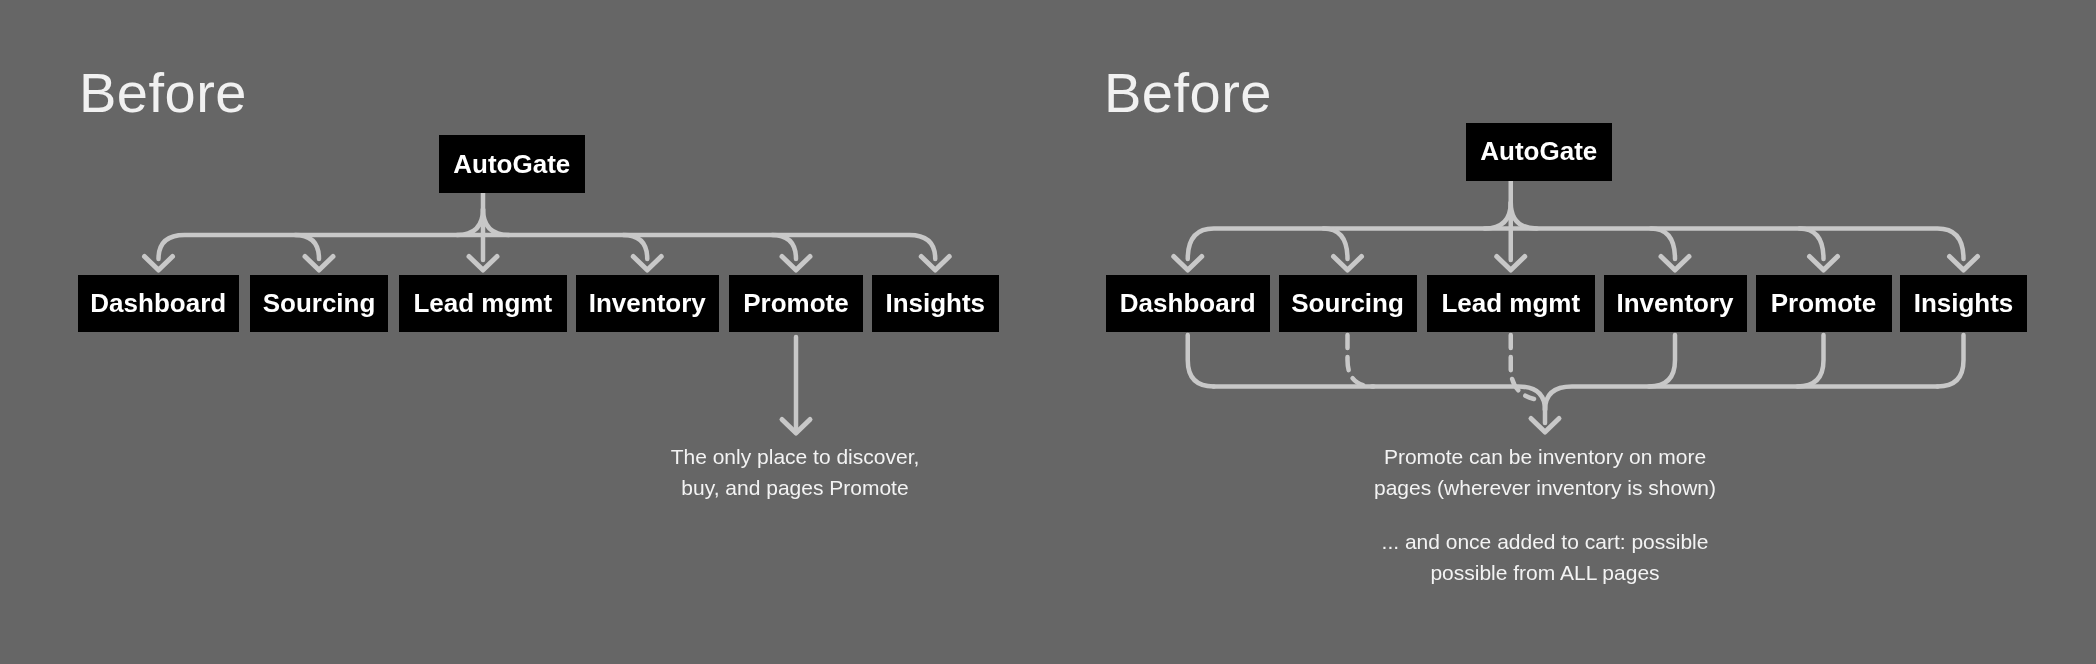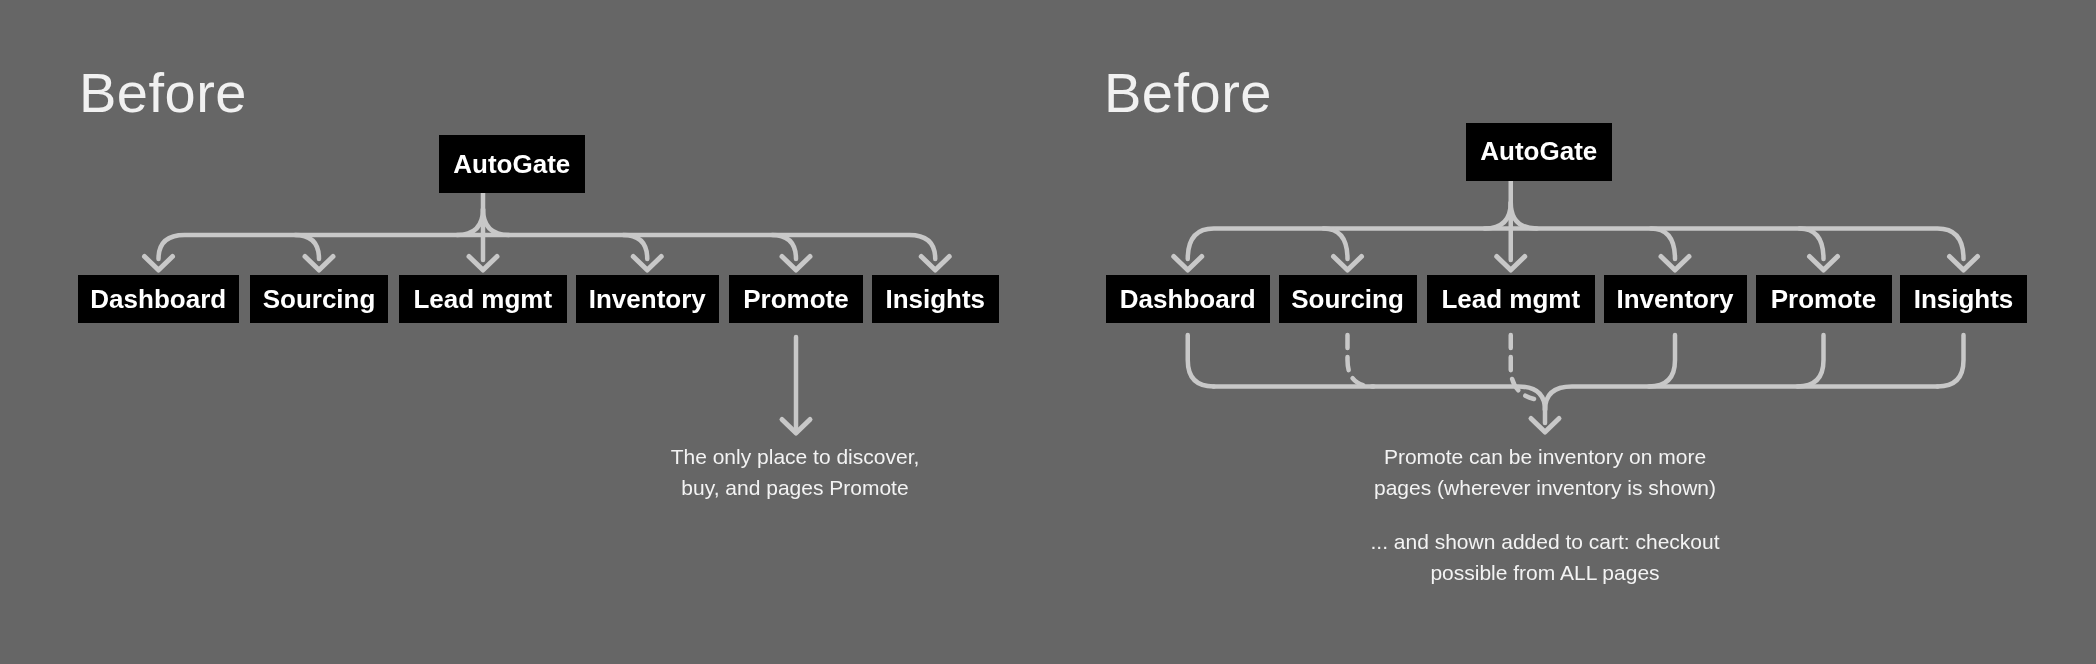--- a/index.html
+++ b/index.html
@@ -24,21 +24,21 @@
   .dashed{stroke-dasharray:13 9;}
   .heading{
     position:absolute;
     font-size:56px;line-height:1.1;font-weight:400;
     color:var(--heading-text);
     letter-spacing:0.5px;
     white-space:nowrap;
   }
   .node,.root{
     position:absolute;
-    height:48px;
+    height:57px;
     background:var(--box-bg);
     color:var(--box-text);
     font-size:26px;font-weight:700;
     display:flex;align-items:center;justify-content:center;
     white-space:nowrap;
   }
   .root{height:58px;margin-left:28px;}
   .caption{
     position:absolute;
     color:var(--caption-text);
@@ -129,18 +129,18 @@
     <div class="node" style="left:1106px;top:275px;width:163.5px">Dashboard</div>
     <div class="node" style="left:1278.5px;top:275px;width:138px">Sourcing</div>
     <div class="node" style="left:1426.5px;top:275px;width:168.5px">Lead mgmt</div>
     <div class="node" style="left:1603.5px;top:275px;width:143px">Inventory</div>
     <div class="node" style="left:1755.5px;top:275px;width:136px">Promote</div>
     <div class="node" style="left:1900px;top:275px;width:127px">Insights</div>
 
     <div class="caption" style="left:1315px;top:441px;width:460px">
       <div>Promote can be inventory on more</div>
       <div>pages (wherever inventory is shown)</div>
-      <div class="gap-above">... and shown added to cart: checkout</div>
+      <div class="gap-above">... and once added to cart: possible</div>
       <div>possible from ALL pages</div>
     </div>
   </div>
 
 </div>
 
 </body></html>

